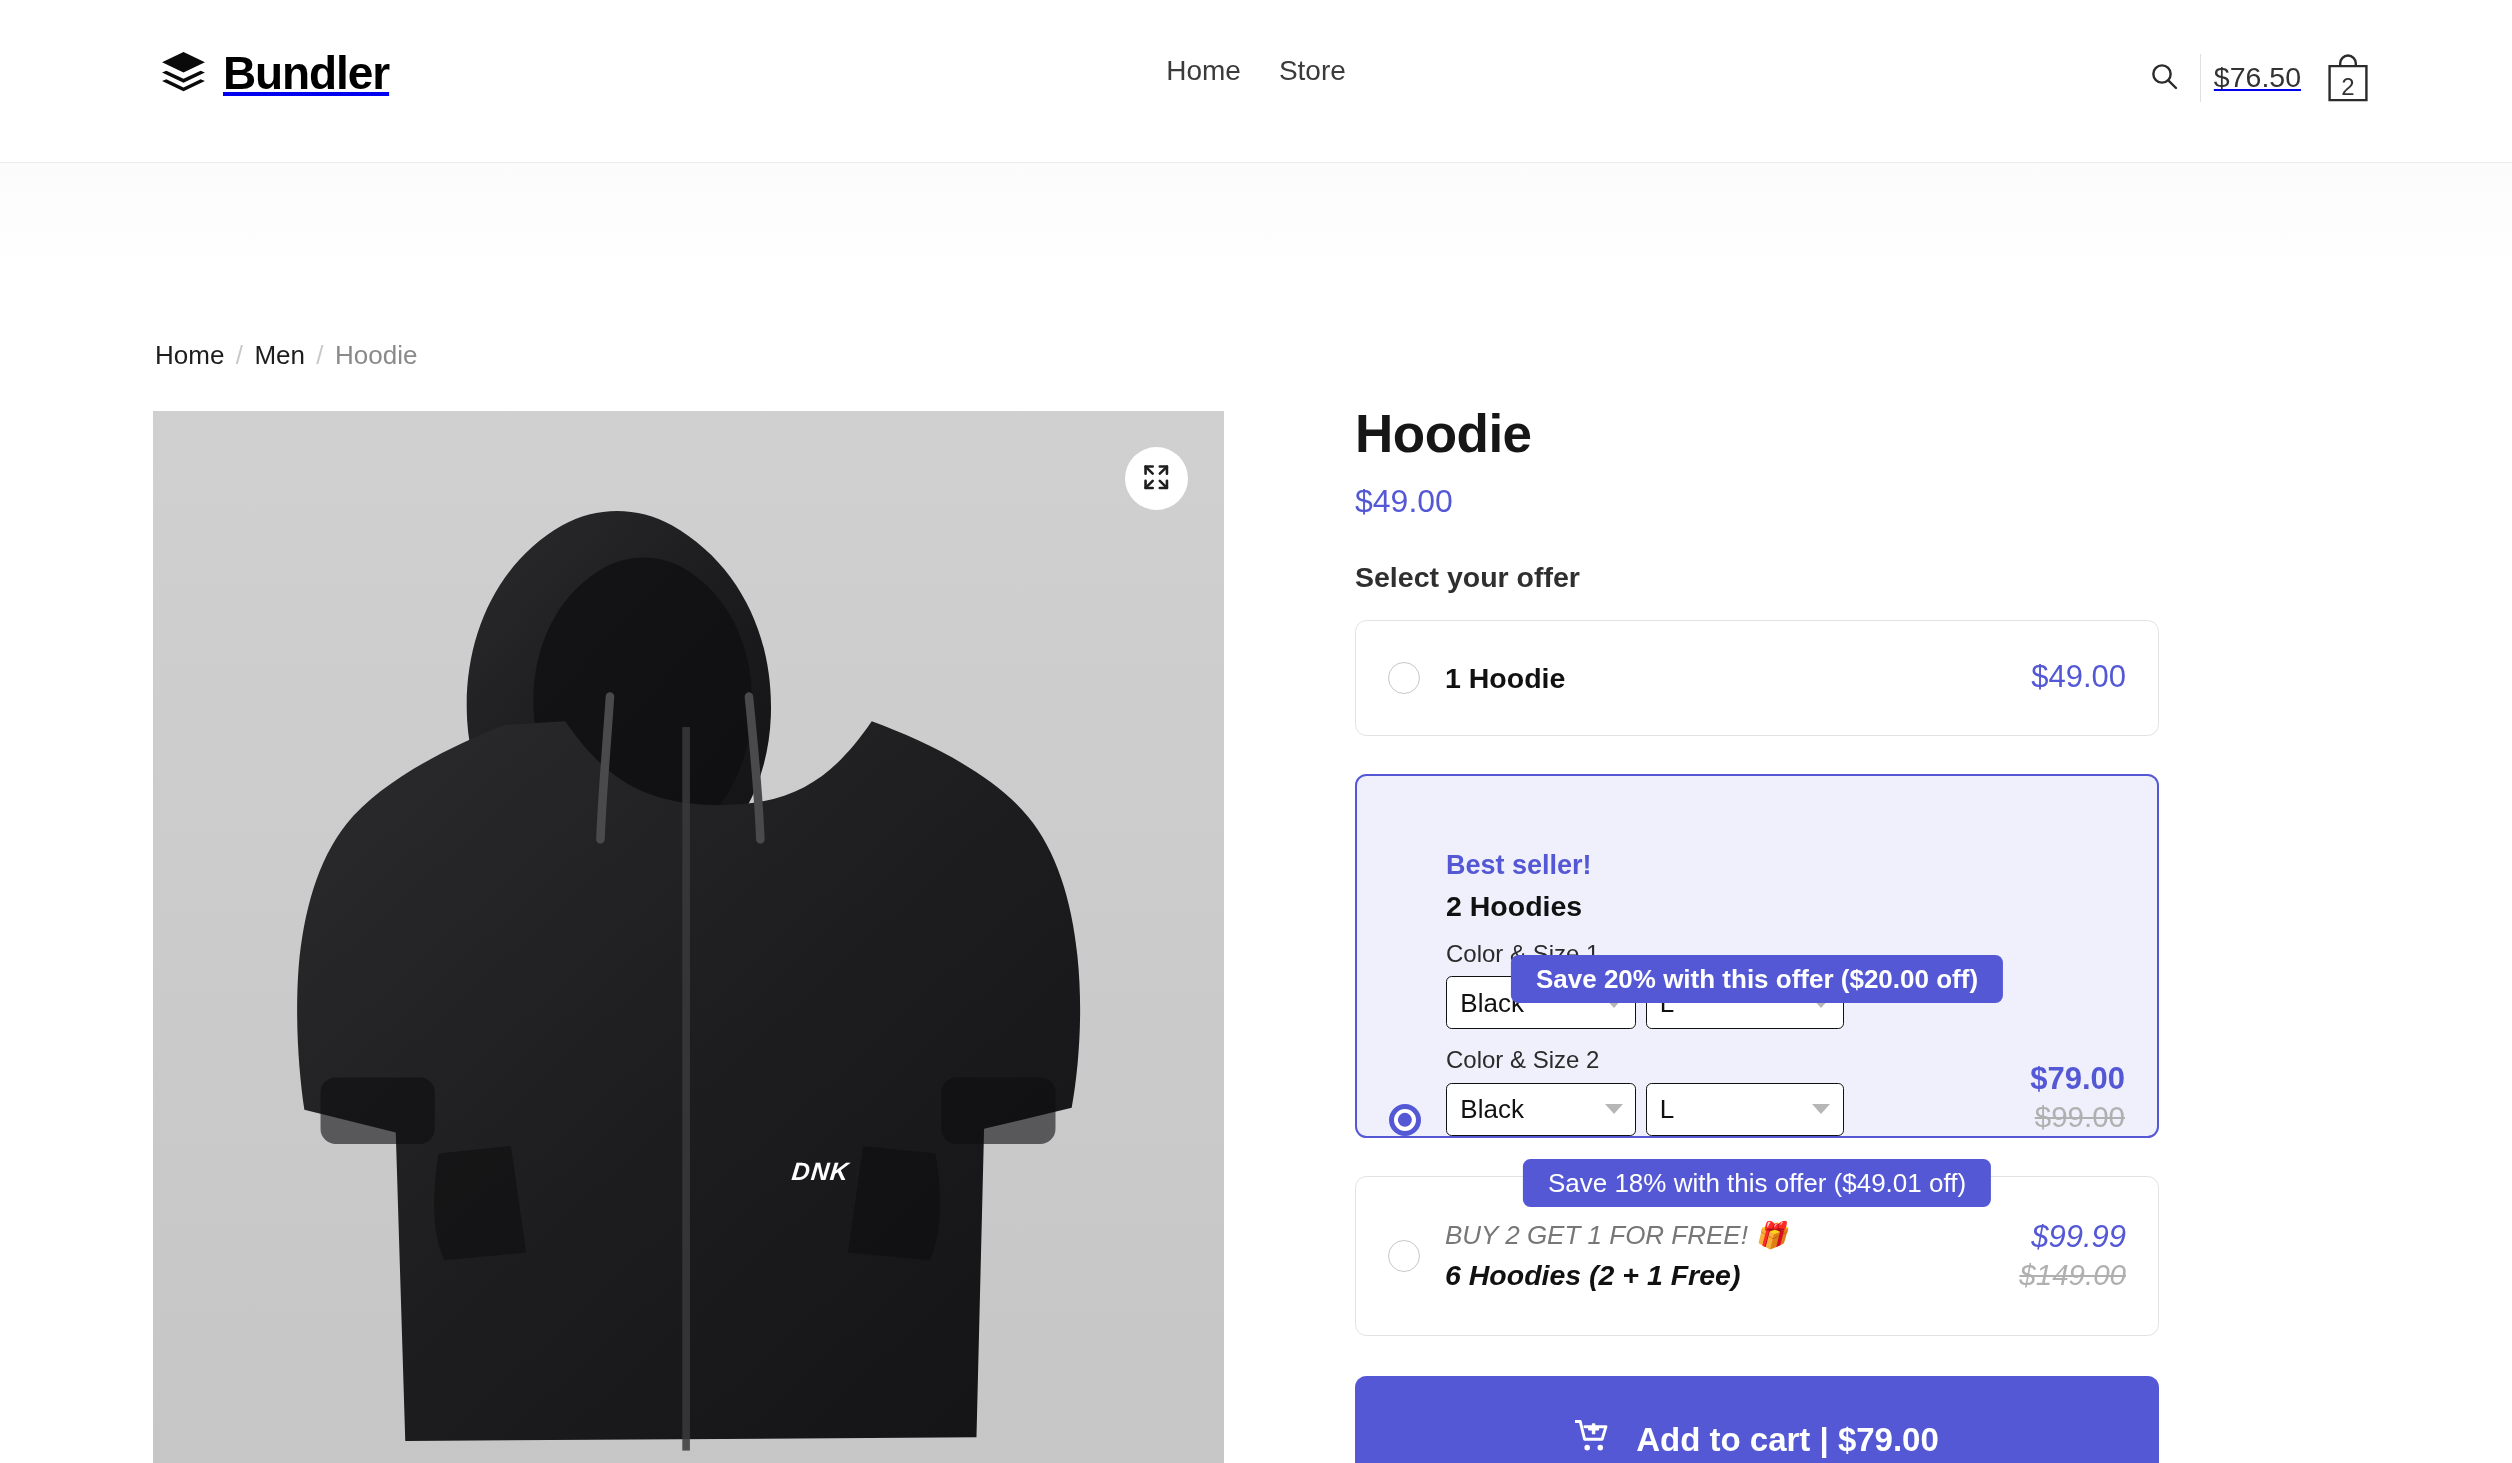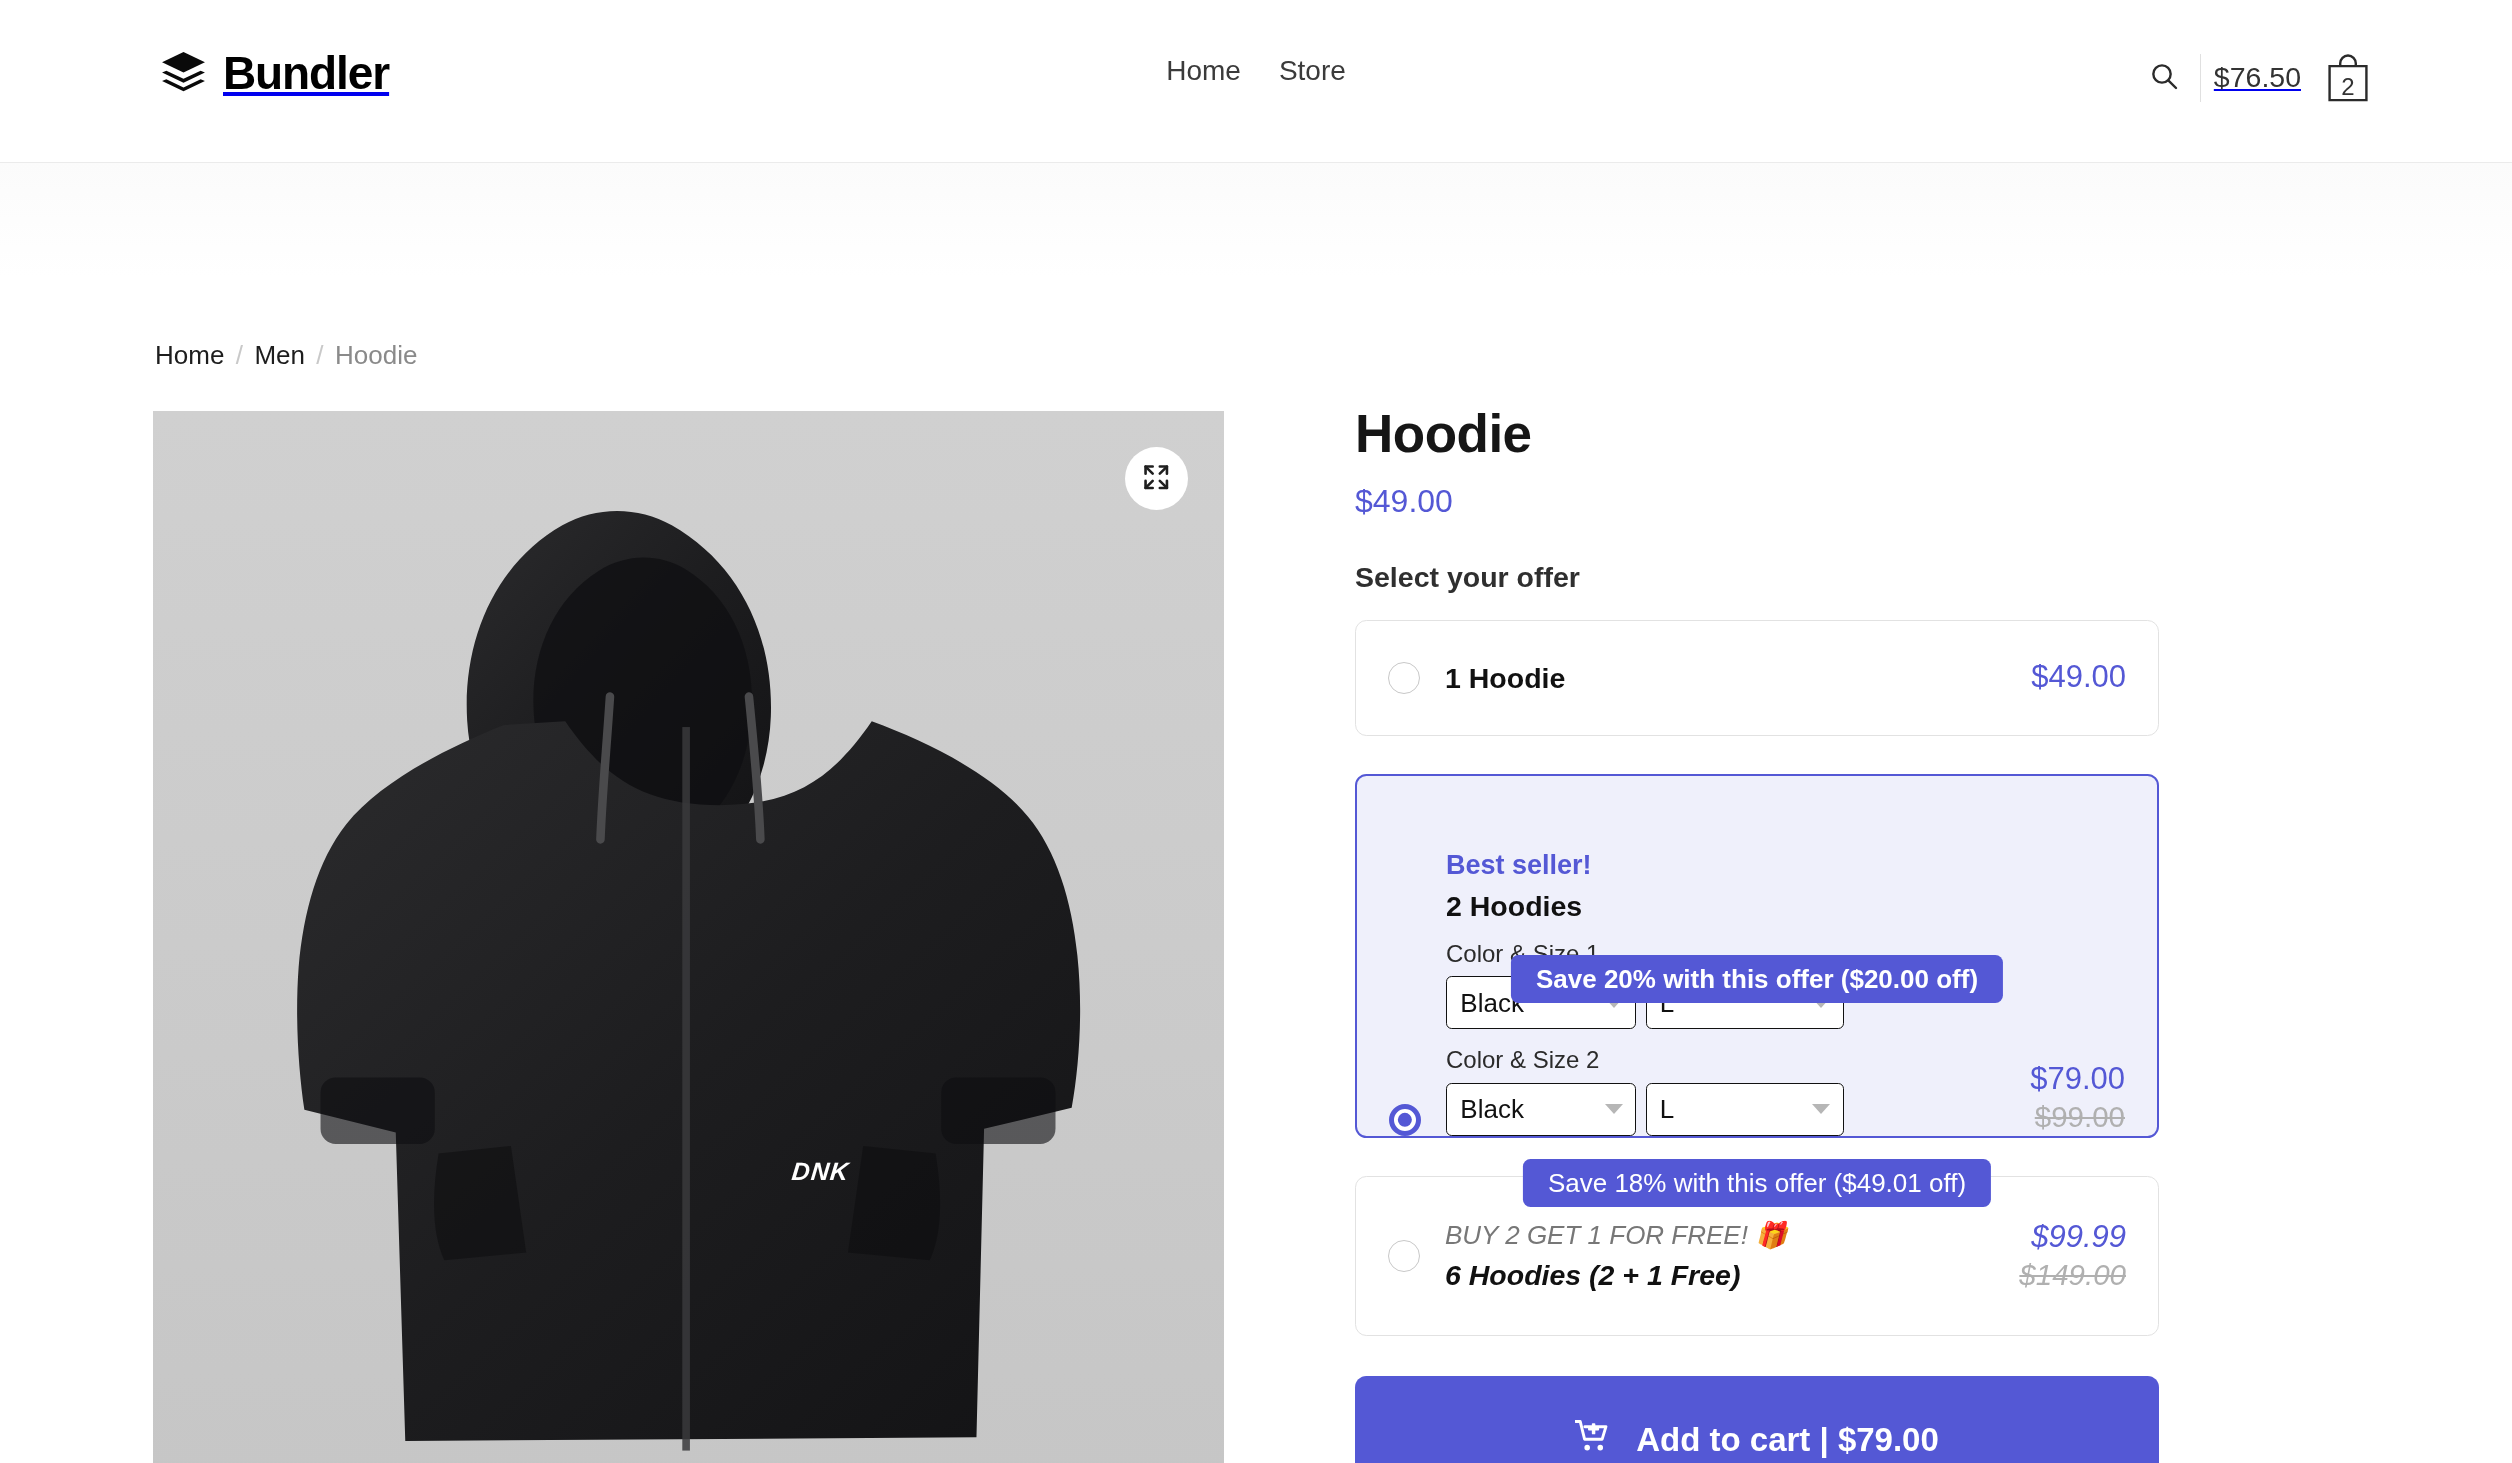--- a/index.html
+++ b/index.html
@@ -165,21 +165,21 @@
     width: 0; height: 0;
     border-left: 9.5px solid transparent;
     border-right: 9.5px solid transparent;
     border-top: 10.5px solid #b6b6b6;
   }
 
   .offer-prices { flex: 0 0 auto; text-align: right; min-width: 171px; }
   .price-now {
     font-size: 31px; color: #5458d5; line-height: 1.25;
   }
-  .price-now.bold { font-weight: normal; }
+  .price-now.bold { font-weight: bold; }
   .price-was {
     font-size: 29.5px; color: #b0b0b0; text-decoration: line-through;
     line-height: 1.25;
   }
 
   .save-badge {
     position: absolute; left: 50%; transform: translateX(-50%);
     background: #5458d5; color: #fff; border-radius: 7.6px;
     padding: 11.4px 25px; font-size: 26px; line-height: 1;
     white-space: nowrap;

